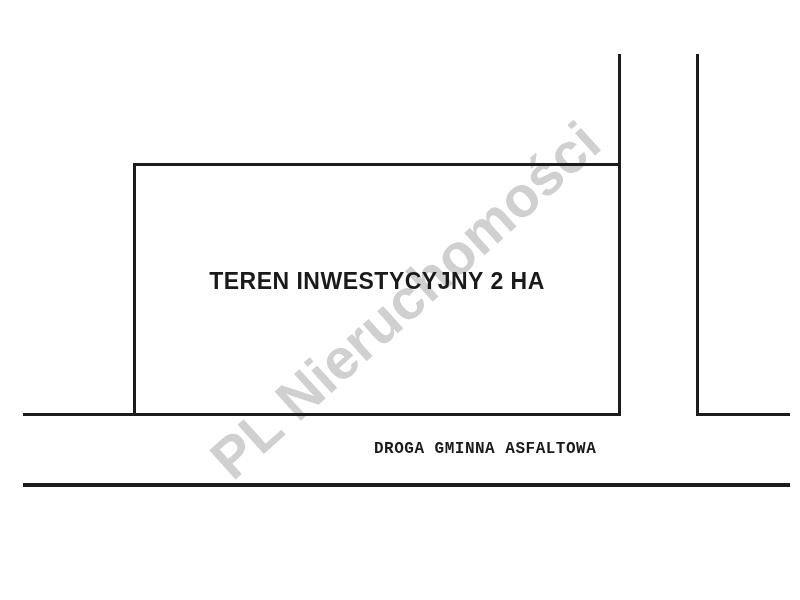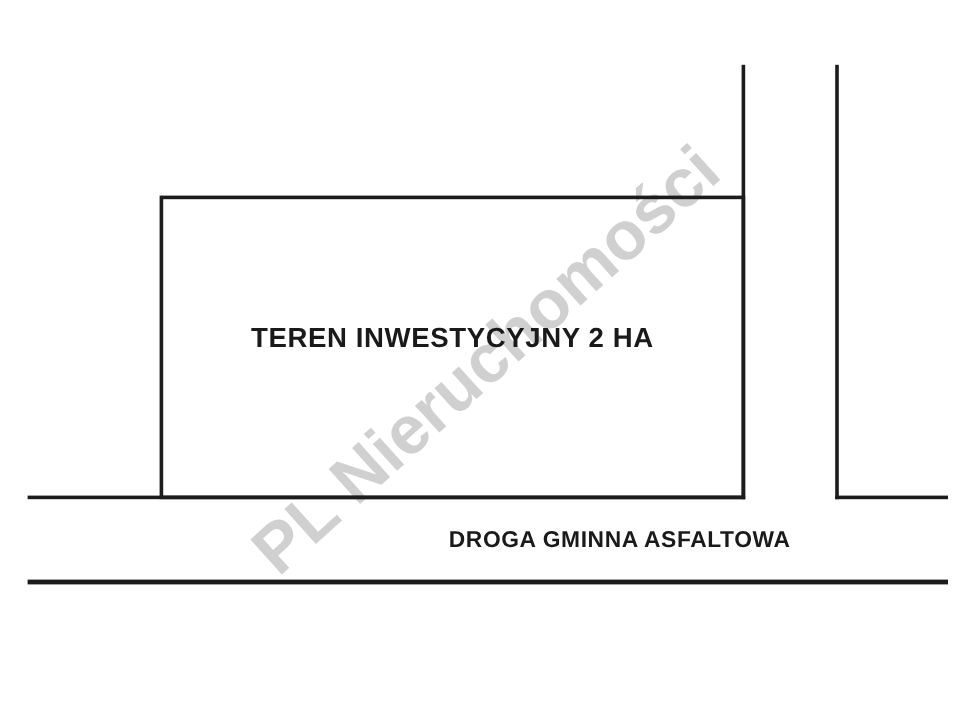--- a/index.html
+++ b/index.html
@@ -47,25 +47,26 @@
     font-size: 23px;
     font-weight: 700;
     letter-spacing: 0.5px;
     color: var(--text, #1a1a1a);
     white-space: nowrap;
   }
   .road-label {
     position: absolute;
     left: 374px;
     top: 440px;
-    font-size: 19px;
+    font-size: 16px;
     font-weight: 700;
     letter-spacing: 0.5px;
     color: var(--text, #1a1a1a);
     white-space: nowrap;
+    font-family: Liberation Mono, monospace;
   }
   .watermark {
     position: absolute;
     left: 405px;
     top: 300px;
     transform: translate(-50%, -50%) rotate(-42deg);
     font-size: 57px;
     font-weight: 700;
     color: var(--watermark, #d0d0d0);
     white-space: nowrap;

